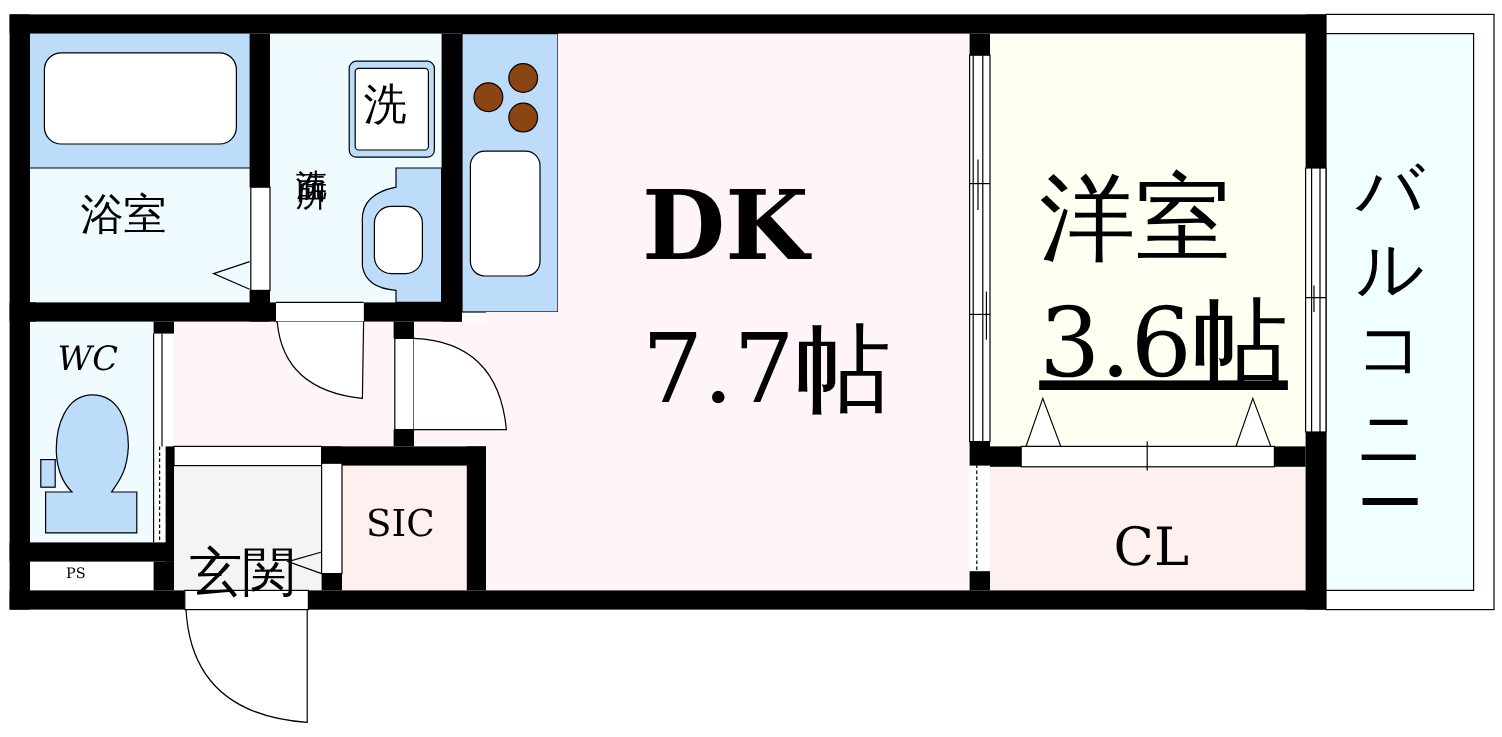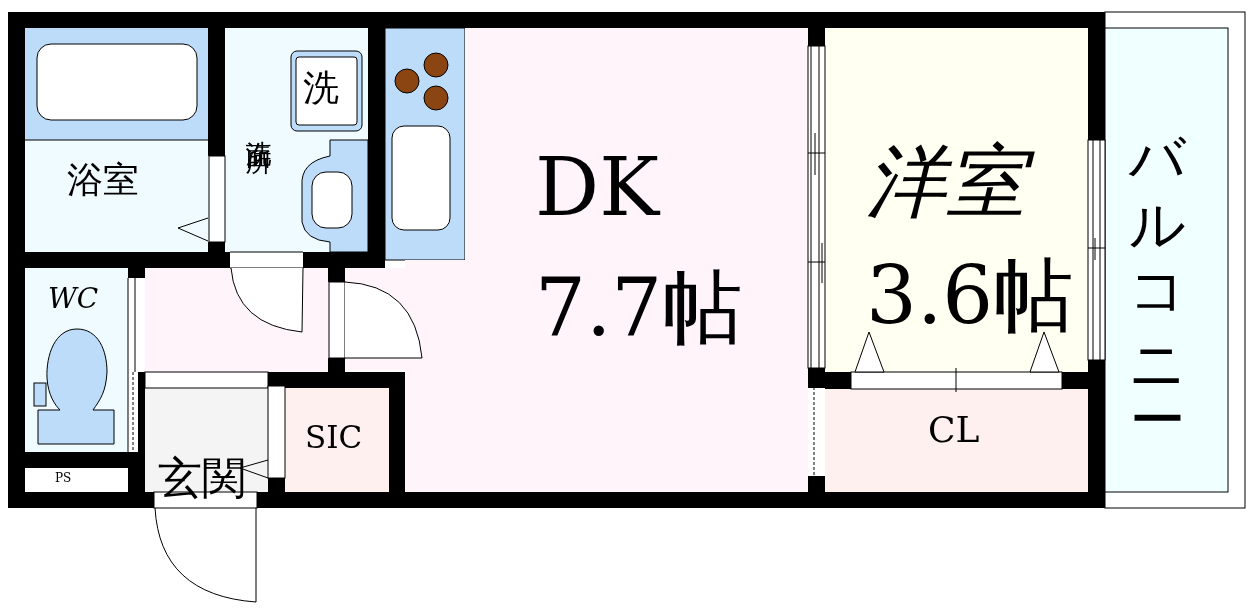--- a/index.html
+++ b/index.html
@@ -135,18 +135,18 @@
   </g>
 </svg>
 
 <div class="lbl" style="left:67px;top:162px;font-size:36px;text-align:center;">浴室</div>
 <div class="lbl" style="left:303px;top:70px;font-size:36px;">洗</div>
 <div class="lbl vert" style="left:246px;top:120px;font-size:26px;letter-spacing:4px;">洗面所</div>
 <div class="lbl" style="left:48px;top:285px;font-size:28px;font-style:italic;">WC</div>
 <div class="lbl" style="left:55px;top:472px;font-size:12px;">PS</div>
 <div class="lbl" style="left:158px;top:412px;font-size:44px;margin-top:44px;">玄関</div>
 <div class="lbl" style="left:305px;top:422px;font-size:31px;text-align:right;">SIC</div>
-<div class="lbl" style="left:535px;top:148px;font-size:80px;">DK</div>
+<div class="lbl" style="left:535px;top:148px;font-size:80px;font-weight:bold;">DK</div>
 <div class="lbl" style="left:535px;top:240px;font-size:80px;margin-top:28px;">7.7帖</div>
-<div class="lbl" style="left:866px;top:142px;font-size:80px;font-style:italic;">洋室</div>
-<div class="lbl" style="left:866px;top:256px;font-size:80px;">3.6帖</div>
-<div class="lbl" style="left:928px;top:412px;font-size:36px;text-align:right;">CL</div>
+<div class="lbl" style="left:866px;top:142px;font-size:80px;">洋室</div>
+<div class="lbl" style="left:866px;top:246px;font-size:80px;text-decoration:underline;">3.6帖</div>
+<div class="lbl" style="left:928px;top:435px;font-size:44px;text-align:right;">CL</div>
 <div class="lbl vert" style="left:1130px;top:95px;font-size:56px;letter-spacing:10px;">バルコニー</div>
 
 </body></html>

